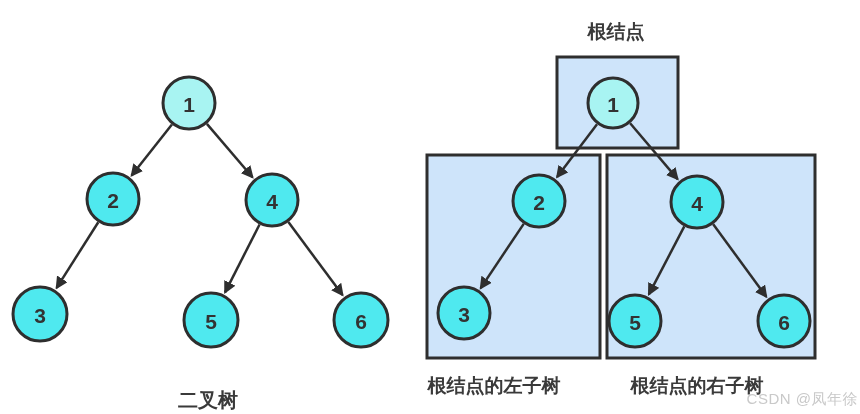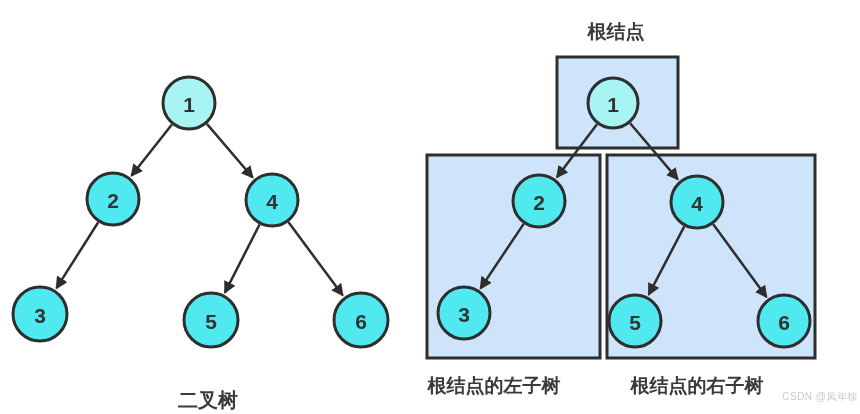--- a/index.html
+++ b/index.html
@@ -18,21 +18,21 @@
   .stage svg {
     position: absolute;
     left: 0;
     top: 0;
     display: block;
   }
   .watermark {
     position: absolute;
     right: 2px;
     top: 390px;
-    font-size: 10px;
+    font-size: 15px;
     font-weight: normal;
     color: #c9c9c9;
     letter-spacing: 0.5px;
     white-space: nowrap;
   }
   svg text.node-num {
     font-family: "Liberation Sans", "DejaVu Sans", sans-serif;
     font-weight: bold;
     font-size: 21px;
   }

